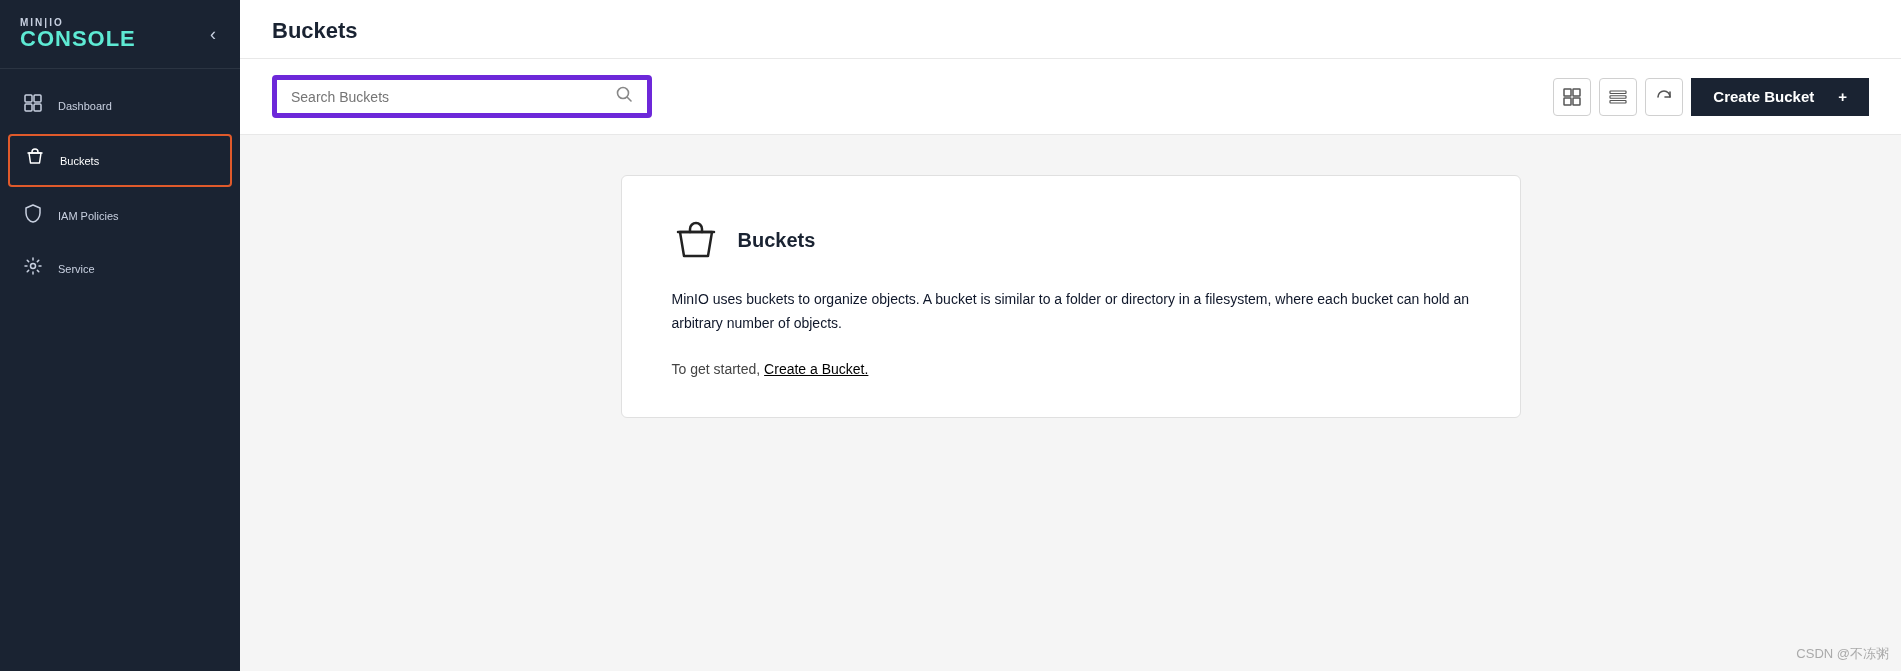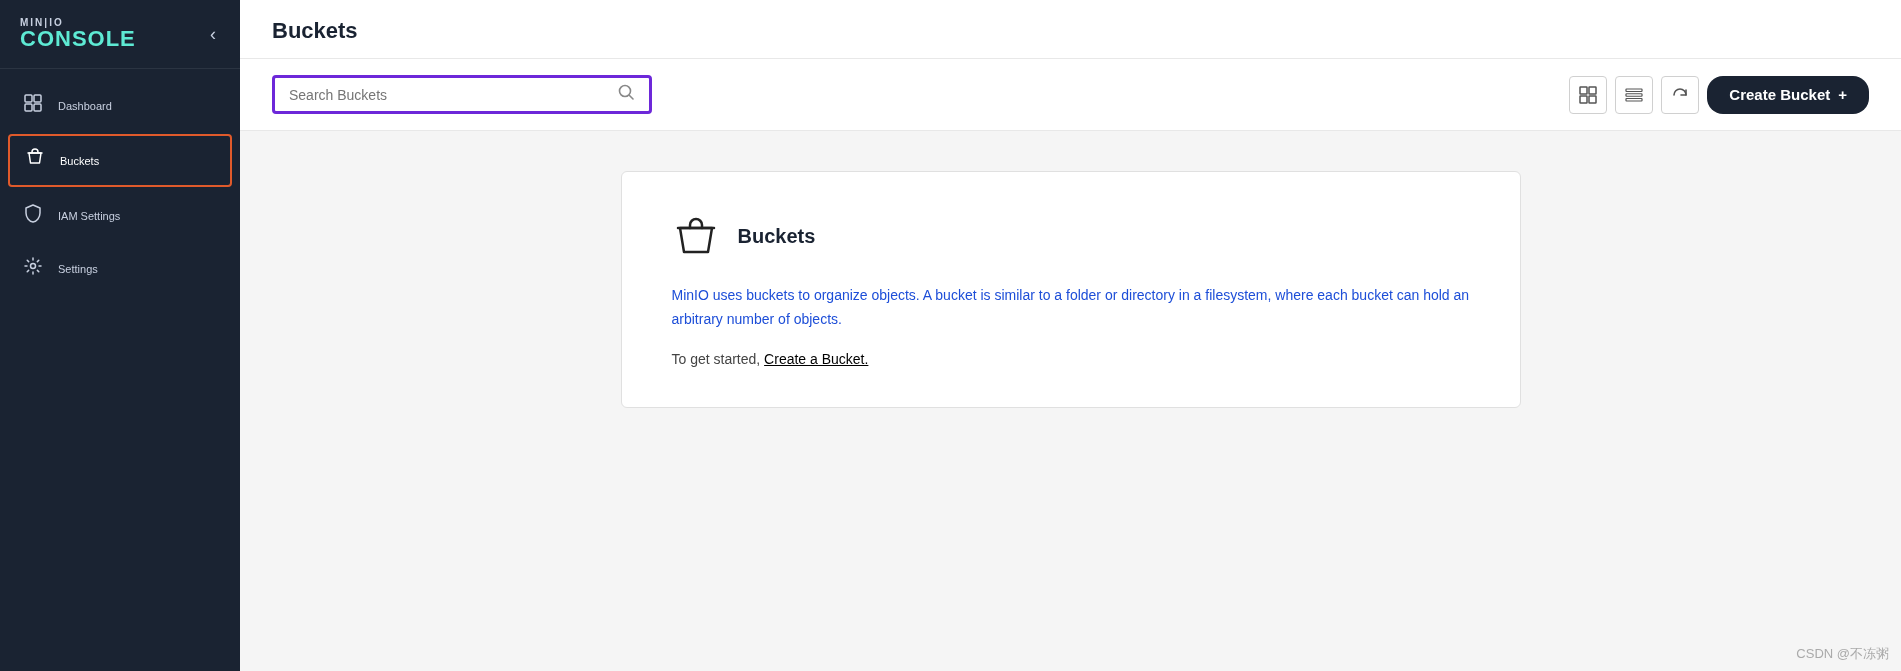--- a/index.html
+++ b/index.html
@@ -121,21 +121,21 @@
       align-items: center;
       justify-content: space-between;
       padding: 16px 32px;
       background: #fff;
       border-bottom: 1px solid #e8e8e8;
     }
 
     .search-box {
       display: flex;
       align-items: center;
-      border: 3px solid #6d28d9;
+      border: 5px solid #6d28d9;
       border-radius: 4px;
       padding: 6px 14px;
       width: 380px;
       background: #fff;
     }
 
     .search-box input {
       border: none;
       outline: none;
       font-size: 14px;
@@ -167,28 +167,28 @@
       cursor: pointer;
       font-size: 17px;
       color: #555;
       transition: background 0.15s;
     }
 
     .create-bucket-btn {
       background: #1a2332;
       color: #fff;
       border: none;
-      border-radius: 16px;
+      border-radius: 0;
       padding: 8px 22px;
       font-size: 15px;
       font-weight: 600;
       cursor: pointer;
       display: flex;
       align-items: center;
-      gap: 8px;
+      gap: 24px;
       height: 38px;
       white-space: nowrap;
     }
 
     
     .main-content {
       flex: 1;
       padding: 40px 32px;
       background: #f5f5f5;
       overflow-y: auto;
@@ -217,23 +217,23 @@
     }
 
     .empty-state-title {
       font-size: 20px;
       font-weight: 600;
       color: #1a2332;
     }
 
     .empty-state-desc {
       font-size: 14px;
-      color: #1d4ed8;
+      color: #0f172a;
       line-height: 1.7;
-      margin-bottom: 19px;
+      margin-bottom: 25px;
     }
 
     .empty-state-cta {
       font-size: 14px;
       color: #444;
     }
 
     .empty-state-cta a {
       color: #000000;
       text-decoration: underline;
@@ -289,31 +289,31 @@
 
 
 
 
     <div class="nav-item">
       <span class="nav-icon">
         <svg width="20" height="20" viewBox="0 0 20 20" fill="none">
           <path d="M10 2L3 5v5c0 4.418 3.134 8.472 7 9 3.866-.528 7-4.582 7-9V5L10 2z" stroke="#c8d0e0" stroke-width="1.5" fill="none" stroke-linejoin="round"></path>
         </svg>
       </span>
-      <span class="nav-label">IAM Settings</span>
+      <span class="nav-label">IAM Policies</span>
     </div>
 
     <div class="nav-item">
       <span class="nav-icon">
         <svg width="20" height="20" viewBox="0 0 20 20" fill="none">
           <circle cx="10" cy="10" r="2.5" stroke="#c8d0e0" stroke-width="1.5" fill="none"></circle>
           <path d="M10 2v2M10 16v2M2 10h2M16 10h2M4.22 4.22l1.42 1.42M14.36 14.36l1.42 1.42M4.22 15.78l1.42-1.42M14.36 5.64l1.42-1.42" stroke="#c8d0e0" stroke-width="1.5" stroke-linecap="round"></path>
         </svg>
       </span>
-      <span class="nav-label">Settings</span>
+      <span class="nav-label">Service</span>
     </div>
   </nav>
 </aside>
 
 <main class="main">
   <div class="main-header">
     <h1 class="page-title">Buckets</h1>
   </div>
 
   <div class="main-toolbar">

